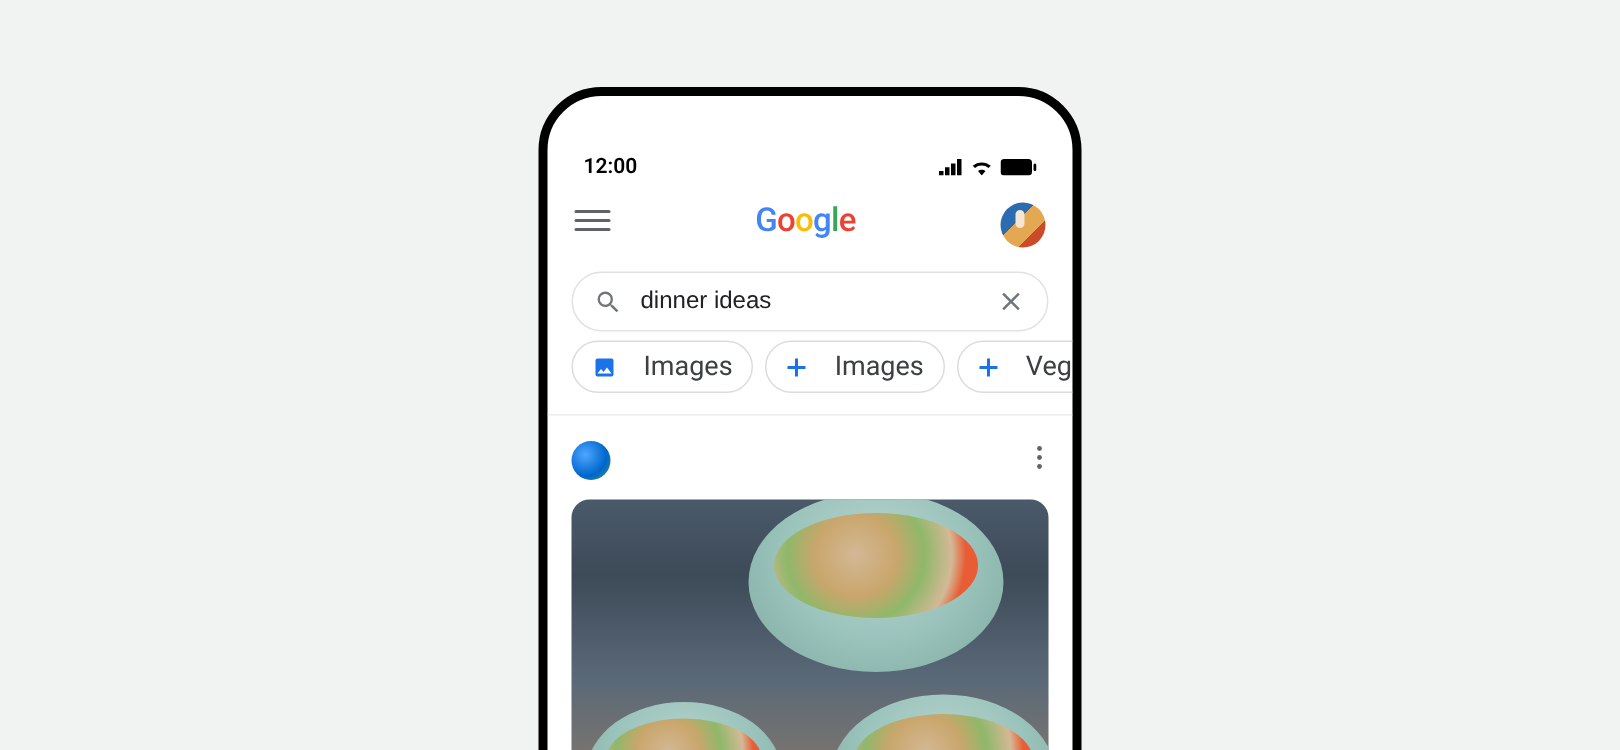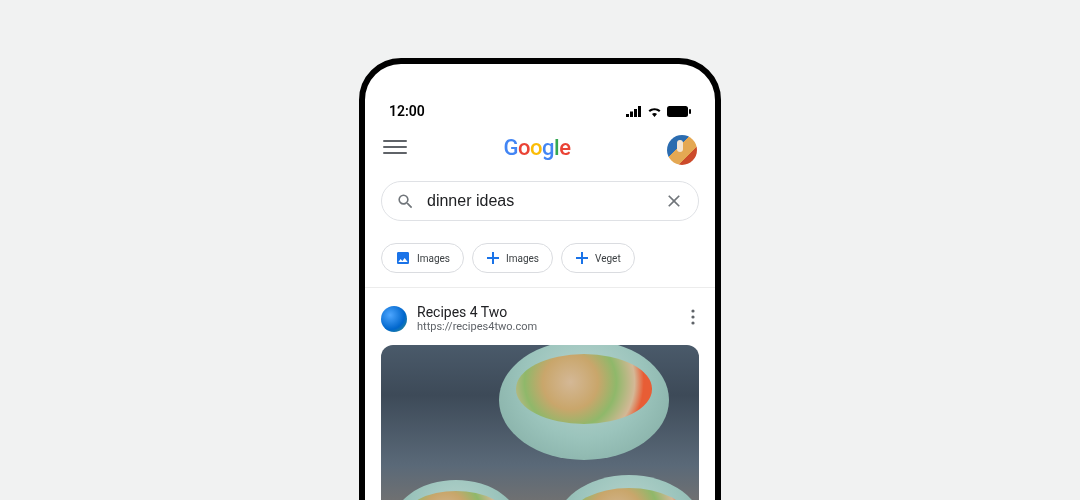--- a/index.html
+++ b/index.html
@@ -78,21 +78,21 @@
     }
     .avatar::after{
       content: '';
       position: absolute;
       top: 5px; left: 10px;
       width: 6px; height: 12px;
       background: #f5e6d3;
       border-radius: 3px;
     }
     .search-box {
-      margin: 8px 16px 20px 16px;
+      margin: 8px 16px 4px 16px;
       border: 1px solid #dfe1e5;
       border-radius: 24px;
       display: flex;
       align-items: center;
       padding: 9px 14px;
       gap: 12px;
     }
     .search-box input {
       flex: 1;
       border: none;
@@ -106,22 +106,22 @@
       padding: 2px 16px 14px 16px;
       overflow: hidden;
       border-bottom: 1px solid #ececec;
     }
     .chip {
       border: 1px solid #dadce0;
       border-radius: 18px;
       padding: 6px 13px;
       display: flex;
       align-items: center;
-      gap: 6px;
-      font-size: 10px;
+      gap: 18px;
+      font-size: 18px;
       color: #3c4043;
       white-space: nowrap;
       cursor: pointer;
     }
     .chip svg { flex-shrink: 0; }
     .result {
       padding: 16px 16px 0 16px;
     }
     .result-header {
       display: flex;
@@ -240,24 +240,20 @@
           <line x1="7" y1="1" x2="7" y2="13"></line>
           <line x1="1" y1="7" x2="13" y2="7"></line>
         </svg>
       <span>Veget</span>
     </div>
   </div>
 
   <div class="result">
     <div class="result-header">
       <div class="favicon"></div>
-      <div>
-        <div class="site-name">Recipes 4 Two</div>
-        <div class="site-url">https://recipes4two.com</div>
-      </div>
       <div class="kebab">
         <svg width="4" height="16" viewBox="0 0 4 16" fill="#5f6368">
             <circle cx="2" cy="2" r="1.6"></circle>
             <circle cx="2" cy="8" r="1.6"></circle>
             <circle cx="2" cy="14" r="1.6"></circle>
           </svg>
       </div>
     </div>
     <div class="result-image">
       <div class="bowl bowl1"></div>

